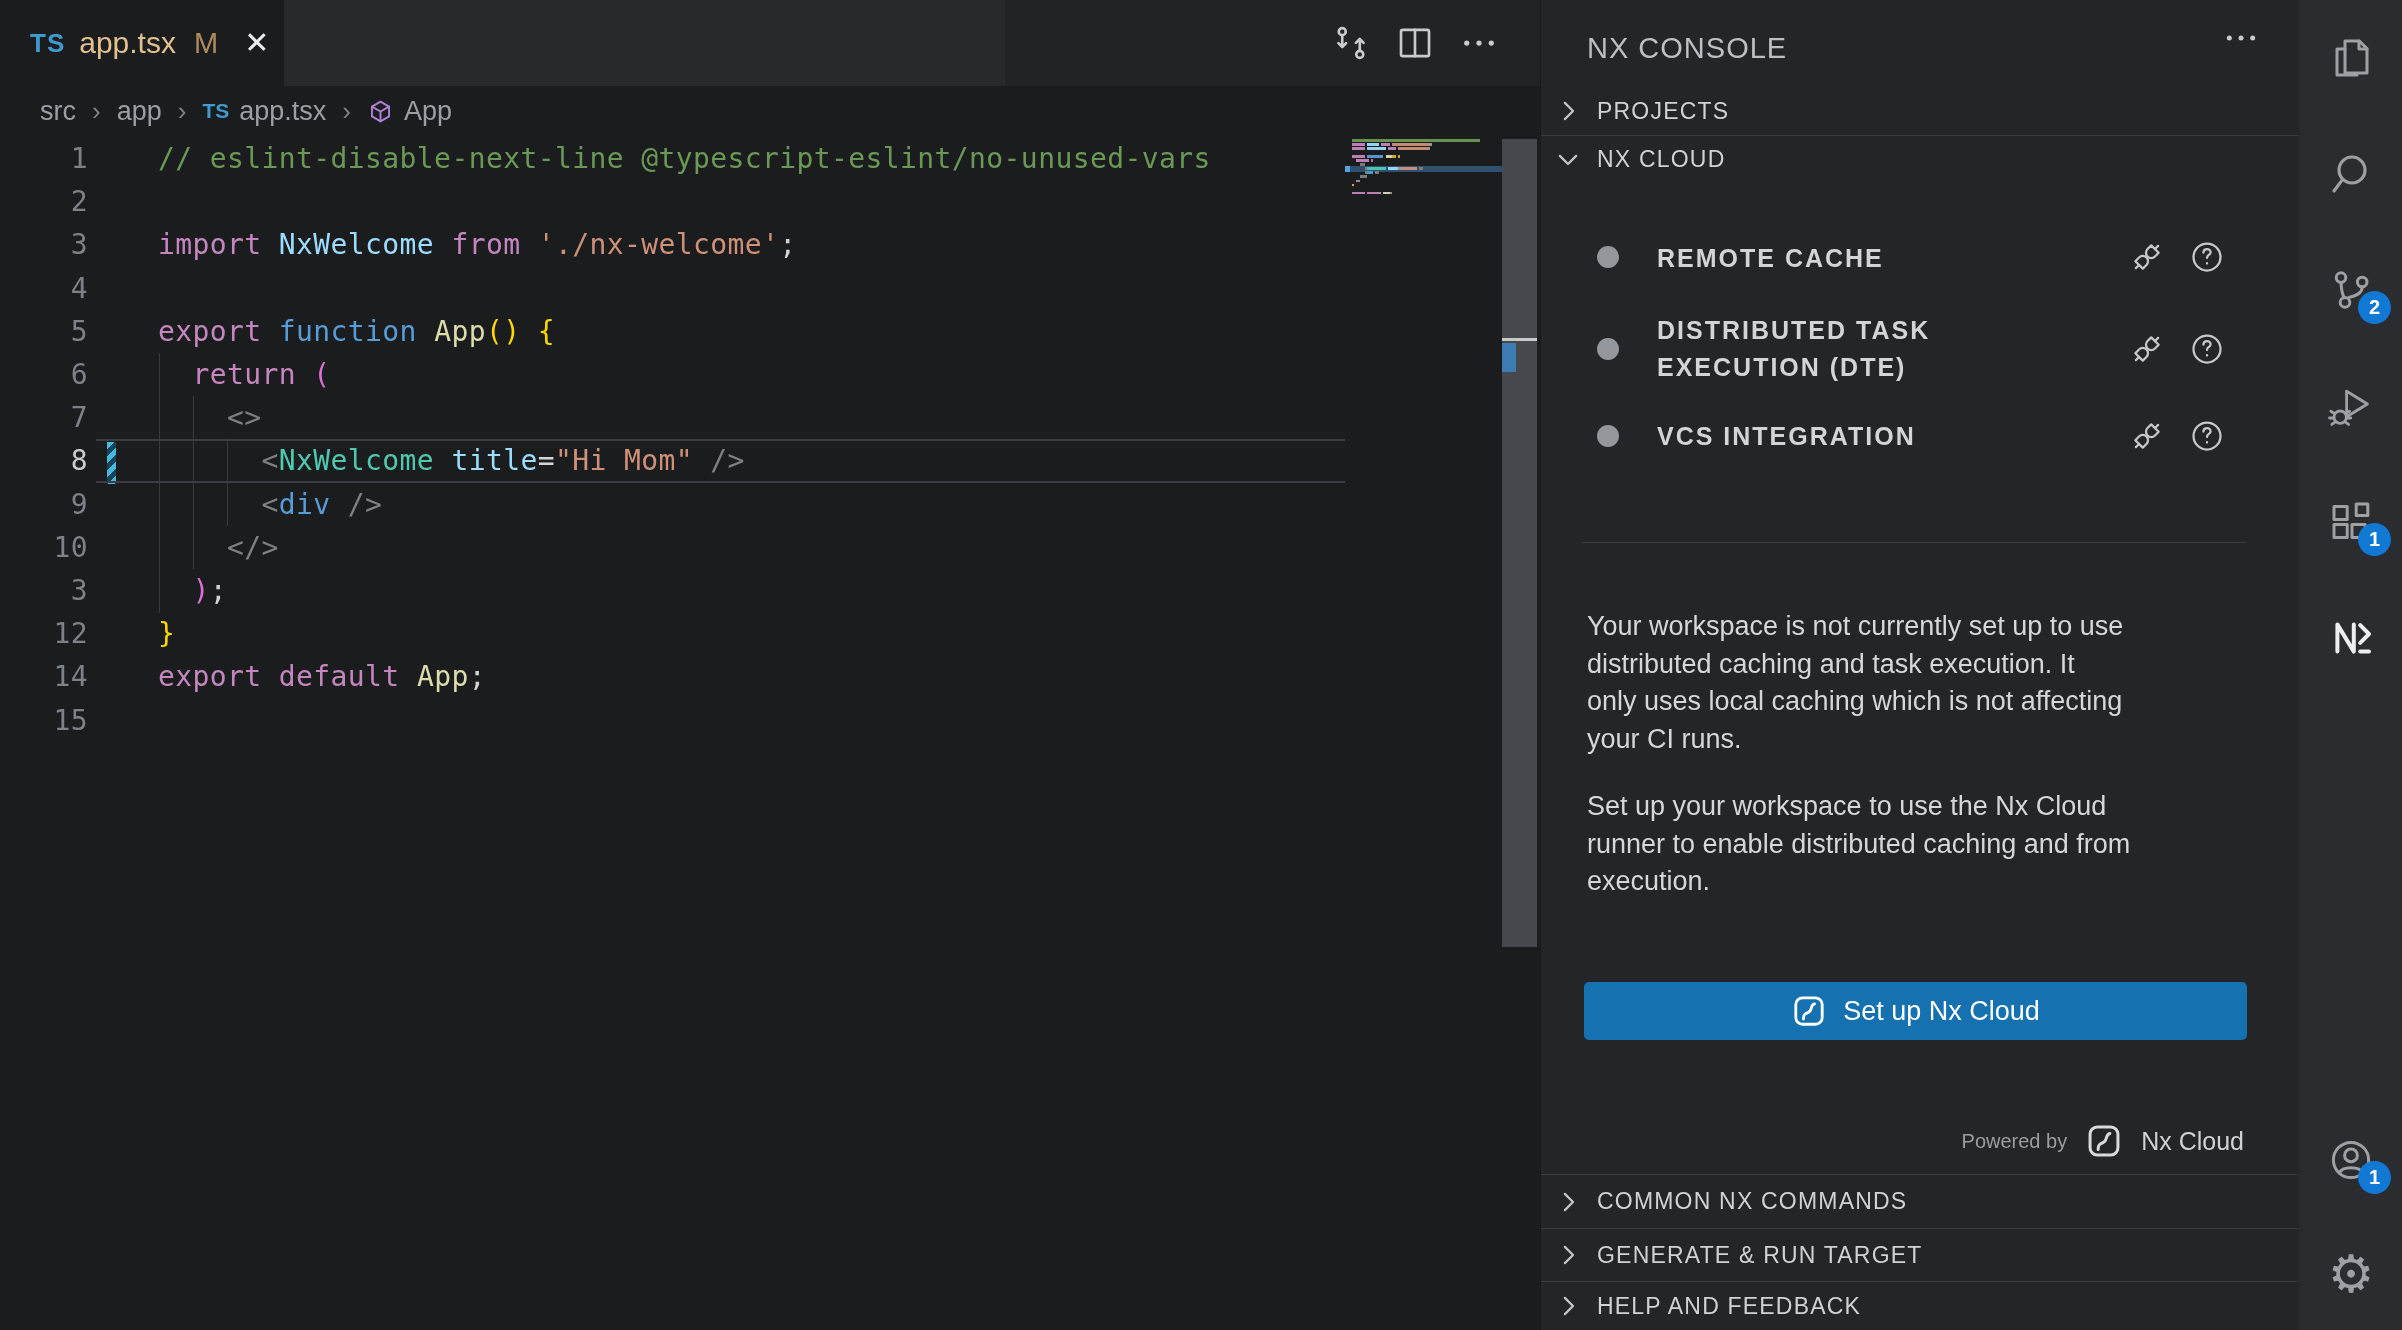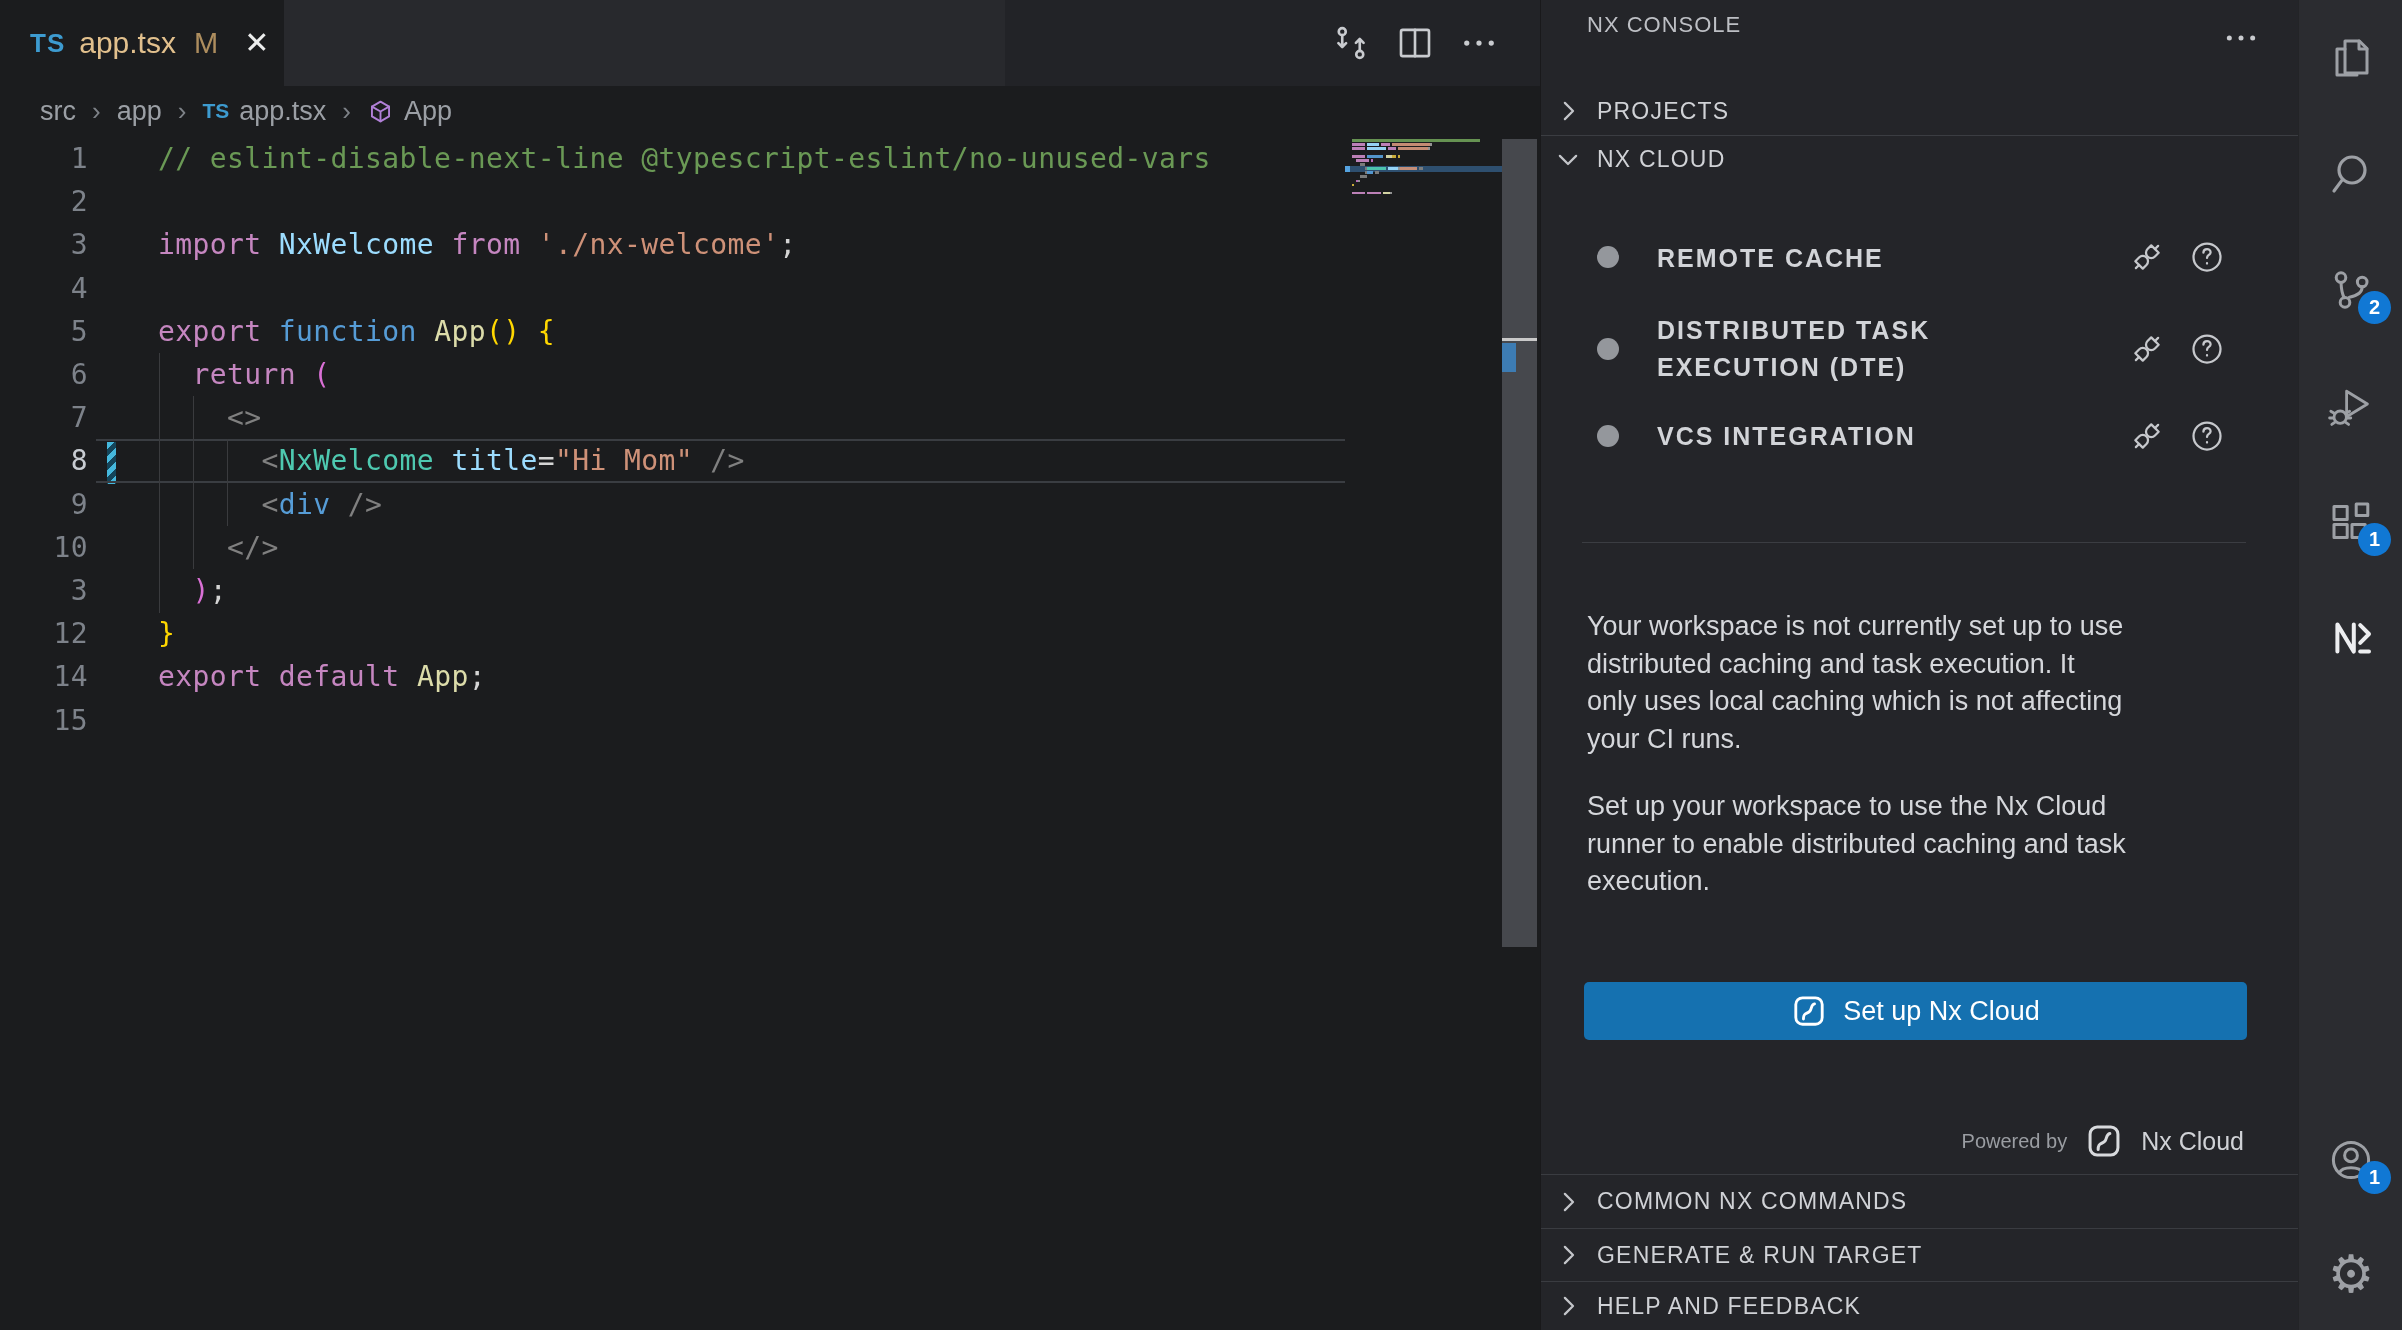--- a/index.html
+++ b/index.html
@@ -51,21 +51,21 @@
   .mm-tok{height:2.6px;opacity:.95;}
   .mm-hl{position:absolute;left:0;width:157px;height:6px;background:rgba(62,122,178,.55);}
   .mm-notch{position:absolute;left:0;width:5px;height:6px;background:#55a3e0;}
   .scrollbar{position:absolute;left:1502px;top:139px;width:35px;height:808px;background:#46484d;}
   .sb-cursor-tick{position:absolute;left:0;top:199px;width:35px;height:3px;background:#c9c9c9;}
   .sb-mod{position:absolute;left:0;top:204px;width:14px;height:29px;background:#3d7cb3;}
 
   
   .panel{position:absolute;left:1540px;top:0;width:758px;height:1330px;background:#242529;
          border-left:1px solid #19191b;box-sizing:border-box;color:#cfd1d5;}
-  .panel-title{position:absolute;left:46px;top:12px;font-size:22px;letter-spacing:1px;color:#bdbfc4;}
+  .panel-title{position:absolute;left:46px;top:32px;font-size:29px;letter-spacing:1px;color:#bdbfc4;}
   .panel-more{position:absolute;left:680px;top:18px;width:40px;height:40px;color:#c9cbcf;}
   .sec-row{position:absolute;left:0;width:758px;display:flex;align-items:center;gap:14px;
            padding-left:12px;box-sizing:border-box;cursor:pointer;}
   .sec-chevron{width:30px;height:30px;color:#c3c5c9;flex:none;}
   .sec-chevron svg{width:30px;height:30px;}
   .sec-label{font-weight:normal;font-size:23px;letter-spacing:1.2px;color:#d0d2d6;}
   .divider{position:absolute;height:1px;background:#3b3d42;}
 
   .feature-row{position:absolute;left:0;width:758px;}
   .feat-dot{position:absolute;left:56px;width:22px;height:22px;border-radius:50%;background:#94979c;}
@@ -375,21 +375,21 @@
         </div>
       </div>
 
     <div class="divider" style="left:41px;top:542px;width:664px"></div>
 
     <div class="panel-para" style="top:608px">Your workspace is not currently set up to use
 distributed caching and task execution. It
 only uses local caching which is not affecting
 your CI runs.</div>
     <div class="panel-para" style="top:788px">Set up your workspace to use the Nx Cloud
-runner to enable distributed caching and task
+runner to enable distributed caching and from
 execution.</div>
 
     <button class="setup-btn">
       <span>
           <svg viewBox="0 0 24 24" fill="none" stroke="currentColor" stroke-width="1.9" stroke-linecap="round" stroke-linejoin="round">
             <rect x="3.2" y="3.2" width="17.6" height="17.6" rx="4.5"></rect>
             <path d="M8.3 17.3c0-4.6 2.4-3.1 4.2-5.1 1.5-1.7.7-4.4 3.2-4.9"></path>
           </svg>
         </span>
       <span>Set up Nx Cloud</span>

